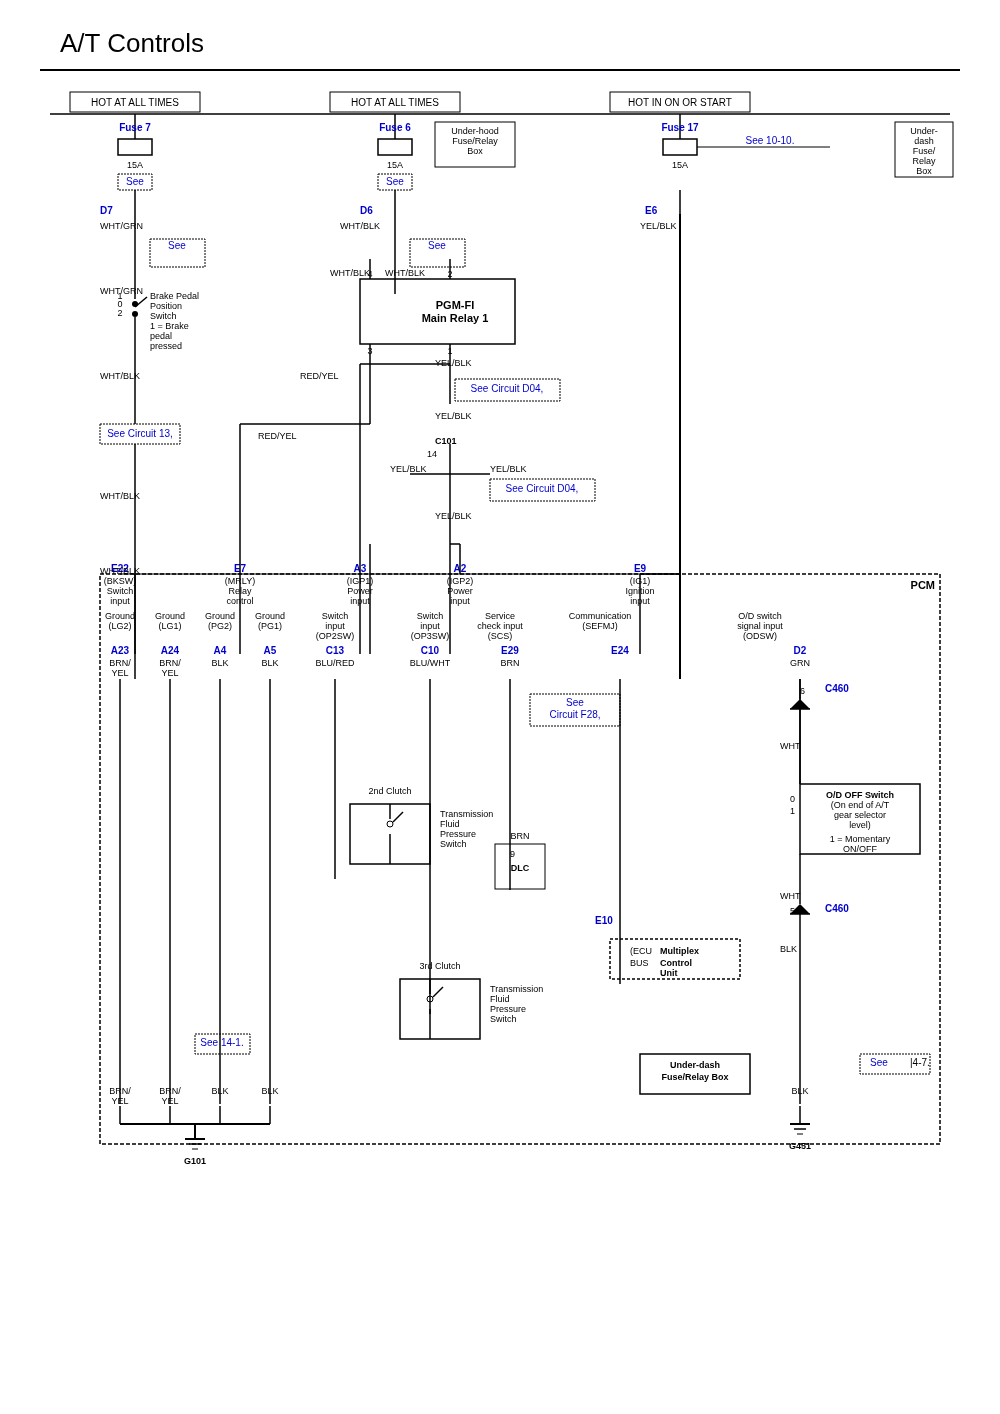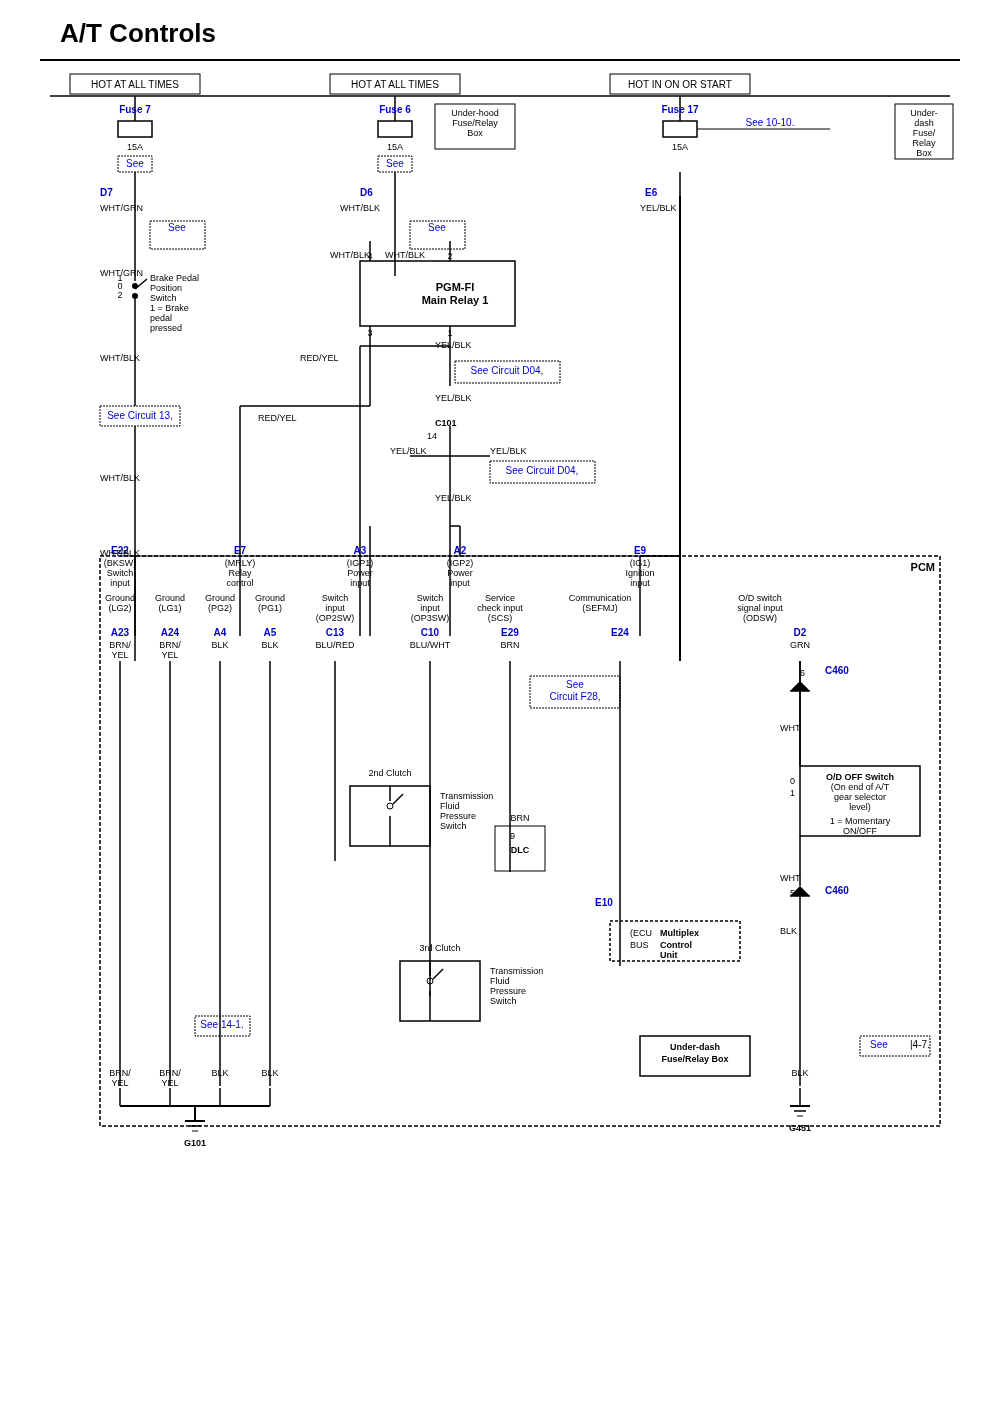--- a/index.html
+++ b/index.html
@@ -8,28 +8,28 @@
       font-family: Arial, sans-serif;
       font-size: 11px;
       color: #000;
       width: 1000px;
       min-height: 1414px;
       position: relative;
       overflow: hidden;
     }
     .page-title {
       font-size: 26px;
-      font-weight: bold;
-      padding: 18px 60px 10px 60px;
+      font-weight: normal;
+      padding: 28px 60px 10px 60px;
     }
     .diagram-container {
       position: relative;
       margin: 0 40px;
       border-top: 2px solid #000;
-      padding-top: 5px;
+      padding-top: 13px;
     }
     svg {
       width: 920px;
       height: 1280px;
     }
     
     .blue { color: #0000cc; fill: #0000cc; }
     text.blue { fill: #0000cc; }
     text.label { font-size: 10px; font-family: Arial, sans-serif; }
     text.small { font-size: 9px; font-family: Arial, sans-serif; }

